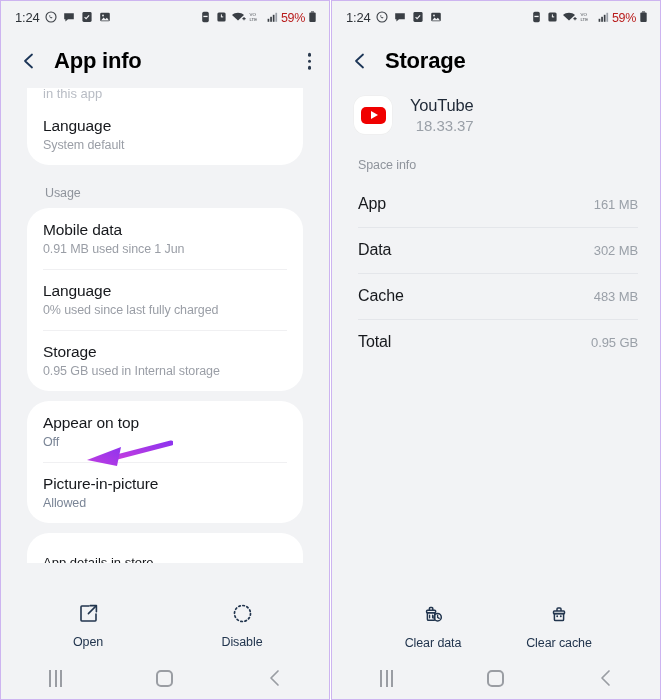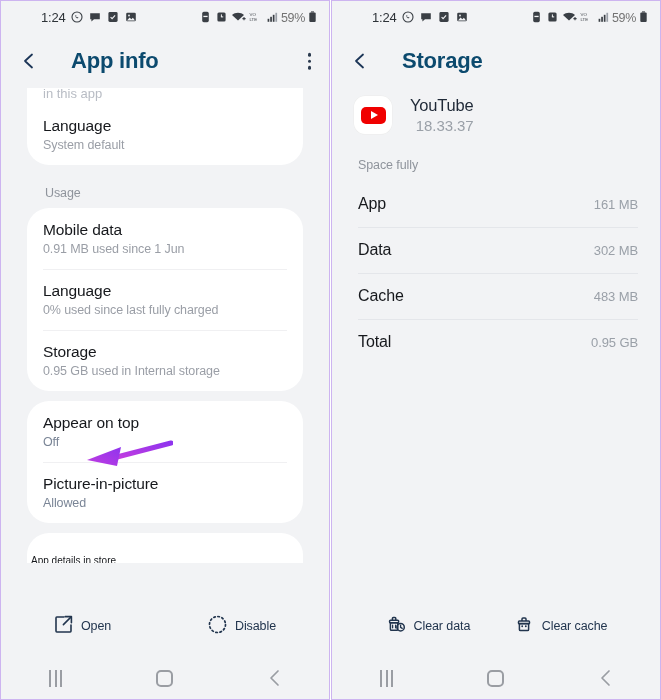--- a/index.html
+++ b/index.html
@@ -28,46 +28,45 @@
   
   .statusbar {
     height: 33px;
     flex: 0 0 33px;
     display: flex;
     align-items: center;
     justify-content: space-between;
     padding: 0 12px 0 14px;
     color: #3a3f45;
     font-size: 12.5px;
-    margin-left: 26px;
   }
   .sb-left { display: flex; align-items: center; gap: 5px; }
   .sb-right { display: flex; align-items: center; gap: 3px; }
   .sb-time { font-size: 13px; letter-spacing: -0.2px; color: #2e3338; }
   .sb-ico { display: inline-block; width: 13px; height: 13px; line-height: 13px; text-align: center; font-size: 11px; color: #3a3f45; }
-  .sb-batt { font-size: 12.5px; color: #737373; letter-spacing: -0.3px; }
+  .sb-batt { font-size: 12.5px; color: #b91c1c; letter-spacing: -0.3px; }
 
   
   .appbar {
     flex: 0 0 54px;
     display: flex;
     align-items: center;
     padding: 0 16px 0 16px;
     position: relative;
   }
   .back-chevron {
     width: 24px; height: 24px;
     display: flex; align-items: center; justify-content: center;
     cursor: pointer;
   }
   .title {
     font-size: 22px;
     font-weight: bold;
-    color: #0c4a6e;
-    margin-left: 30px;
+    color: #000000;
+    margin-left: 13px;
     letter-spacing: -0.2px;
   }
   .kebab {
     position: absolute; right: 18px; top: 50%; transform: translateY(-50%);
     display: flex; flex-direction: column; gap: 3px; cursor: pointer;
   }
   .kebab span { width: 3.5px; height: 3.5px; border-radius: 50%; background: #2b3a4e; display: block; }
 
   
   .body {
@@ -110,22 +109,22 @@
   }
   .ghost-bottom {
     height: 30px;
     background: #fff;
     border-radius: 22px 22px 0 0;
     margin: 0 0 0 0;
     position: relative;
     overflow: hidden;
   }
   .ghost-bottom span {
-    position: absolute; top: 22px; left: 4px;
-    font-size: 10px; color: #16181c;
+    position: absolute; top: 22px; left: 16px;
+    font-size: 13px; color: #16181c;
     white-space: nowrap;
   }
 
   
   .app-head {
     display: flex; align-items: center;
     padding: 8px 0 16px 22px;
     text-align: right;
   }
   .yt-icon {
@@ -172,21 +171,21 @@
   .stat-val { font-size: 13px; color: #9aa0a8; letter-spacing: -0.1px; }
 
   
   .actions {
     flex: 0 0 62px;
     display: flex; align-items: center; justify-content: space-around;
     padding: 0 10px;
   }
   .actions.two { justify-content: space-evenly; }
   .action {
-    display: flex; flex-direction: row; align-items: center;
+    display: flex; flex-direction: column; align-items: center;
     gap: 7px; cursor: pointer; min-width: 70px;
   }
   .action-label { font-size: 12.5px; color: #22354e; letter-spacing: -0.1px; }
 
   
   .navbar {
     flex: 0 0 42px;
     display: flex; align-items: center; justify-content: space-around;
   }
   .nav-btn { cursor: pointer; display: flex; align-items: center; justify-content: center; width: 60px; height: 30px; }
@@ -479,21 +478,21 @@
           <div class="yt-box">
               <div class="yt-tri"></div>
             </div>
         </div>
         <div class="app-meta">
           <div class="app-name">YouTube</div>
           <div class="app-ver">18.33.37</div>
         </div>
       </div>
 
-      <div class="plain-label">Space fully</div>
+      <div class="plain-label">Space info</div>
 
       <div class="stat-list">
         <div class="stat-row">
           <span class="stat-name">App</span>
           <span class="stat-val">161 MB</span>
         </div>
         <div class="stat-row">
           <span class="stat-name">Data</span>
           <span class="stat-val">302 MB</span>
         </div>

